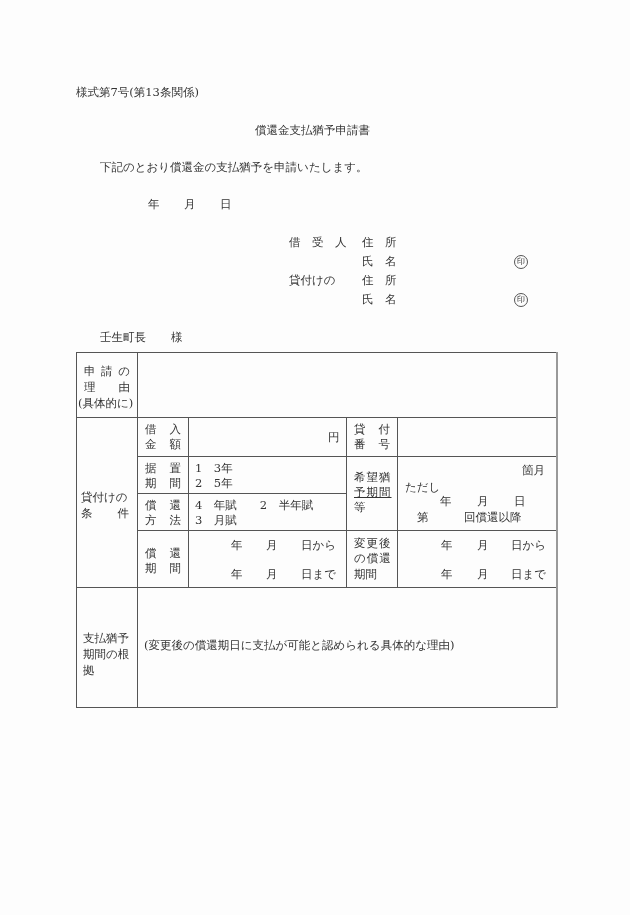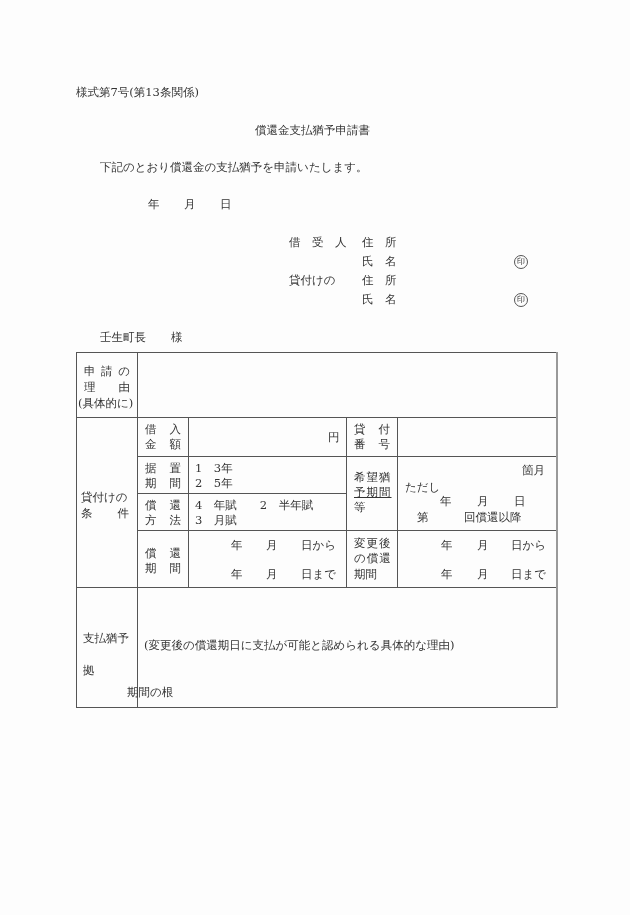--- a/index.html
+++ b/index.html
@@ -190,17 +190,17 @@
   <span class="cell-text" style="left:511px;top:538px;">日から</span>
 </div>
 <div>
   <span class="cell-text" style="left:441px;top:567px;">年</span>
   <span class="cell-text" style="left:477px;top:567px;">月</span>
   <span class="cell-text" style="left:511px;top:567px;">日まで</span>
 </div>
 
 <div>
   <div class="cell-text" style="left:83px;top:631px;">支払猶予</div>
-  <div class="cell-text" style="left:83px;top:685px;margin-left:44px;">期間の根</div>
+  <div class="cell-text" style="left:83px;top:647px;">期間の根</div>
   <div class="cell-text" style="left:83px;top:663px;">拠</div>
 </div>
 <div class="cell-text" style="left:144px;top:598px;margin-top:40px;">(変更後の償還期日に支払が可能と認められる具体的な理由)</div>
 <div class="field-area" style="left:139px;top:614px;width:416px;height:92px;"></div>
 
 </body></html>

